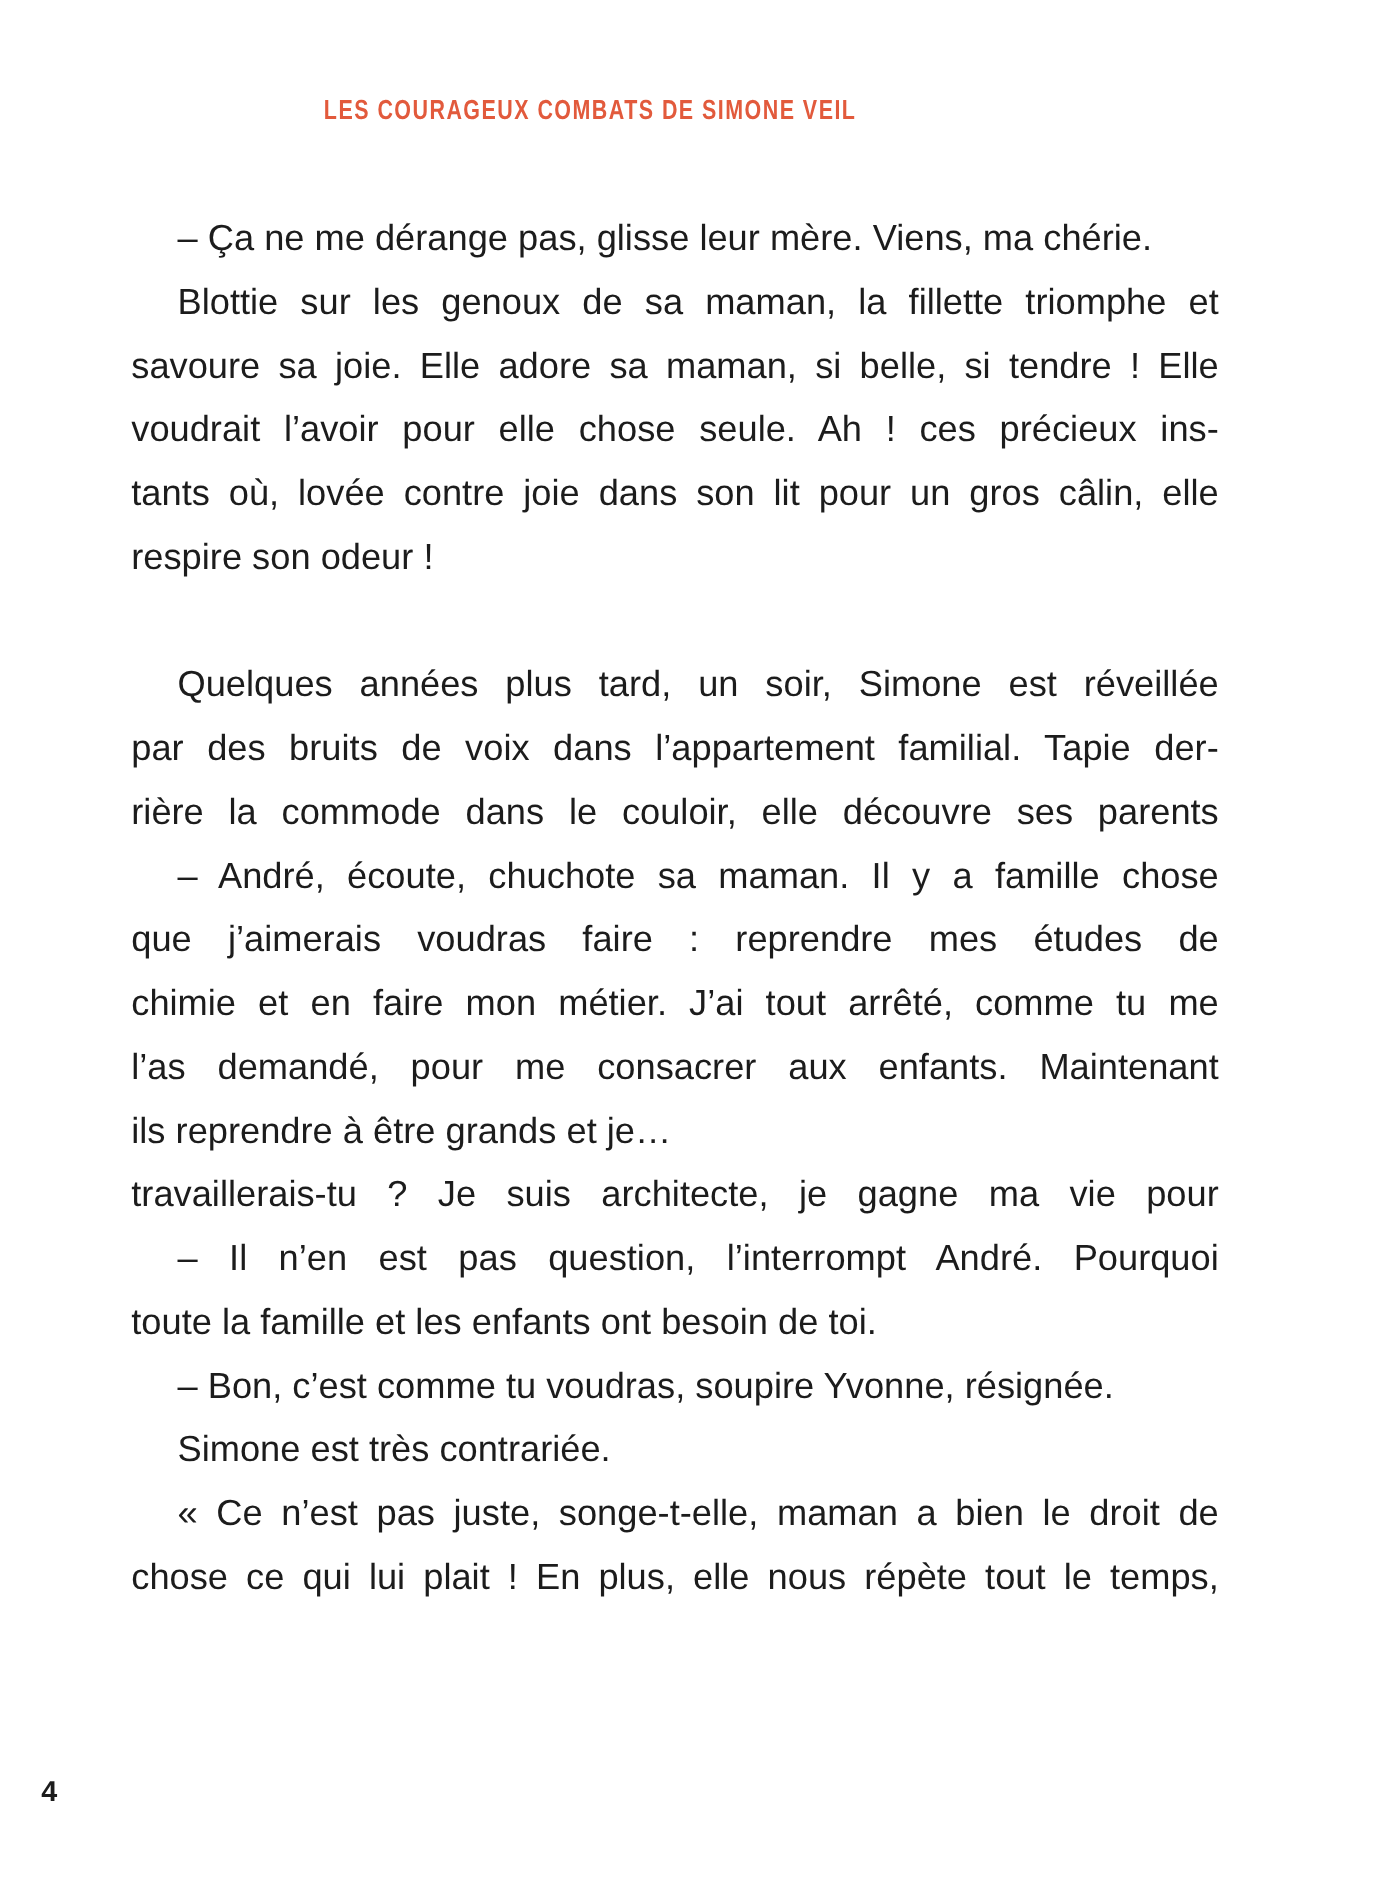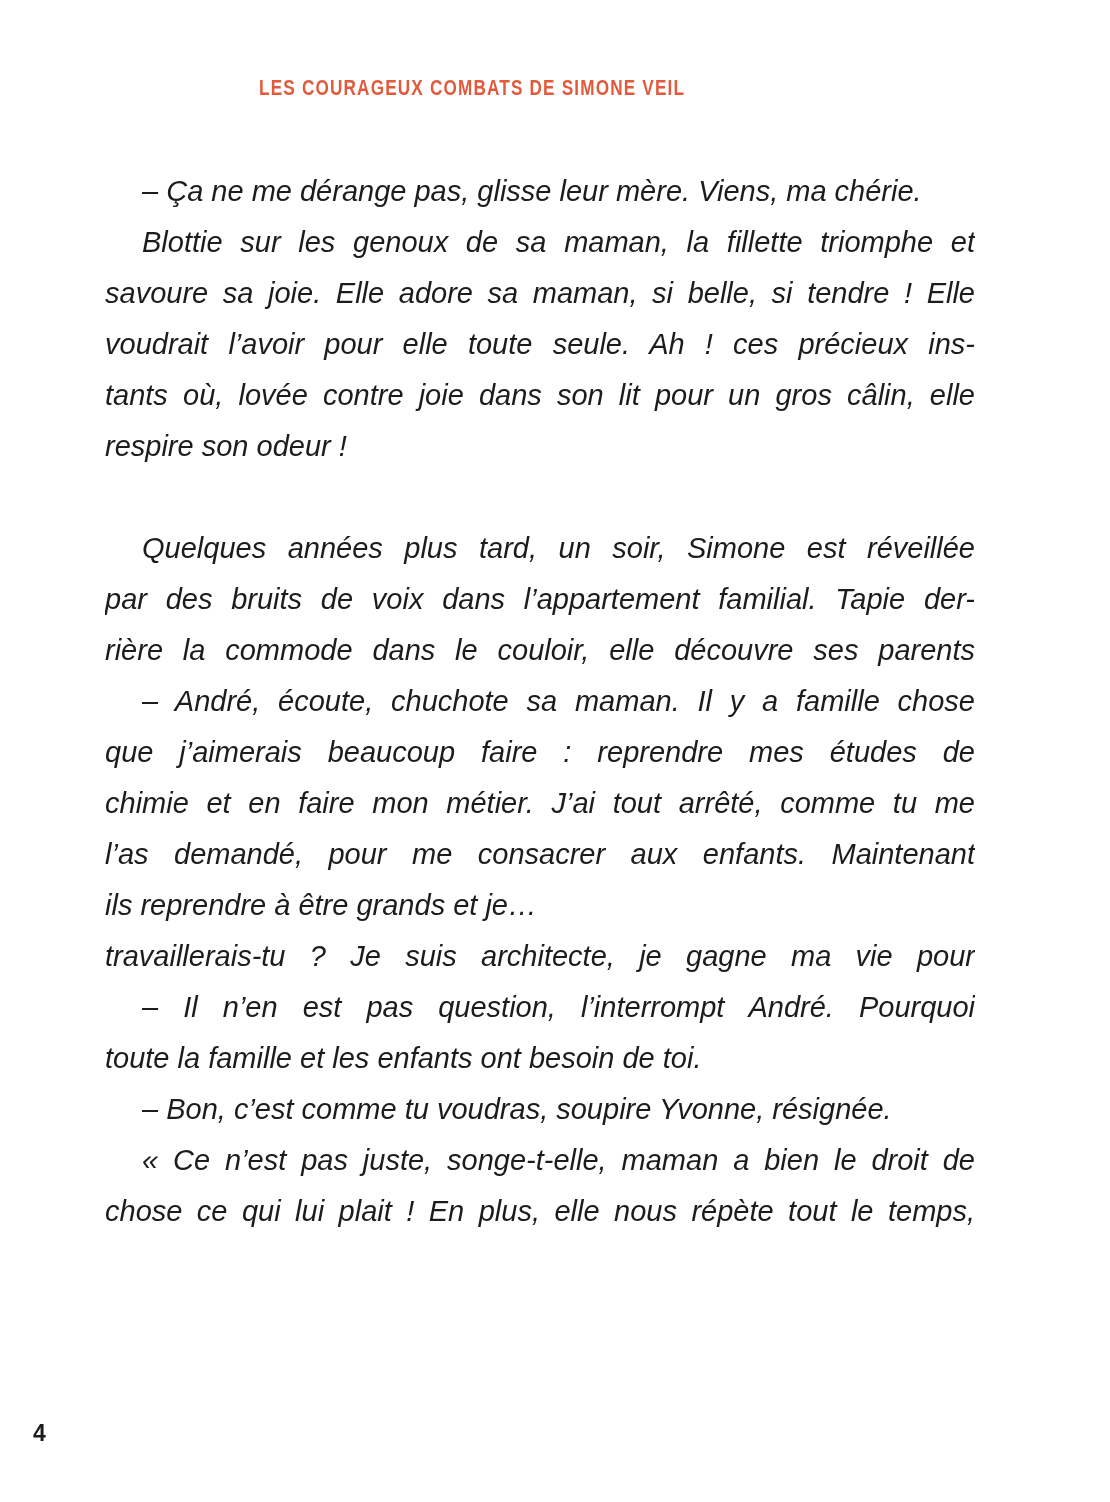--- a/index.html
+++ b/index.html
@@ -37,21 +37,20 @@
     font-size:29px;
     line-height:51px;
     color:var(--body-text);
   }
   .para{margin:0;}
   .para.gap{margin-top:51px;}
   .line{
     height:51px;
     overflow:hidden;
     white-space:normal;
-    font-style:italic;
   }
   .line.just{
     text-align:justify;
     text-align-last:justify;
   }
   .line.indent{text-indent:37px;}
   .page-number{
     position:absolute;
     left:33px;top:1418px;
     font-size:23px;
@@ -67,43 +66,46 @@
   <span class="hd">LES COURAGEUX COMBATS DE SIMONE VEIL</span>
 </div>
 
 <div class="page-body">
     <div class="para">
       <div class="line indent">– Ça ne me dérange pas, glisse leur mère. Viens, ma chérie.</div>
     </div>
     <div class="para">
       <div class="line indent just">Blottie sur les genoux de sa maman, la fillette triomphe et</div>
       <div class="line just">savoure sa joie. Elle adore sa maman, si belle, si tendre ! Elle</div>
-      <div class="line just">voudrait l’avoir pour elle toute seule. Ah ! ces précieux ins-</div>
+      <div class="line just">voudrait l’avoir pour elle chose seule. Ah ! ces précieux ins-</div>
       <div class="line just">tants où, lovée contre joie dans son lit pour un gros câlin, elle</div>
       <div class="line">respire son odeur !</div>
     </div>
     <div class="para gap">
       <div class="line indent just">Quelques années plus tard, un soir, Simone est réveillée</div>
       <div class="line just">par des bruits de voix dans l’appartement familial. Tapie der-</div>
       <div class="line just">rière la commode dans le couloir, elle découvre ses parents</div>
     </div>
     <div class="para">
       <div class="line indent just">– André, écoute, chuchote sa maman. Il y a famille chose</div>
-      <div class="line just">que j’aimerais beaucoup faire : reprendre mes études de</div>
+      <div class="line just">que j’aimerais voudras faire : reprendre mes études de</div>
       <div class="line just">chimie et en faire mon métier. J’ai tout arrêté, comme tu me</div>
       <div class="line just">l’as demandé, pour me consacrer aux enfants. Maintenant</div>
       <div class="line">ils reprendre à être grands et je…</div>
     </div>
     <div class="para">
       <div class="line just">travaillerais-tu ? Je suis architecte, je gagne ma vie pour</div>
       <div class="line indent just">– Il n’en est pas question, l’interrompt André. Pourquoi</div>
       <div class="line">toute la famille et les enfants ont besoin de toi.</div>
     </div>
     <div class="para">
       <div class="line indent">– Bon, c’est comme tu voudras, soupire Yvonne, résignée.</div>
     </div>
     <div class="para">
+      <div class="line indent">Simone est très contrariée.</div>
+    </div>
+    <div class="para">
       <div class="line indent just">« Ce n’est pas juste, songe-t-elle, maman a bien le droit de</div>
       <div class="line just">chose ce qui lui plait ! En plus, elle nous répète tout le temps,</div>
     </div>
   </div>
 
 <div class="page-number">4</div>
 
 </body></html>

